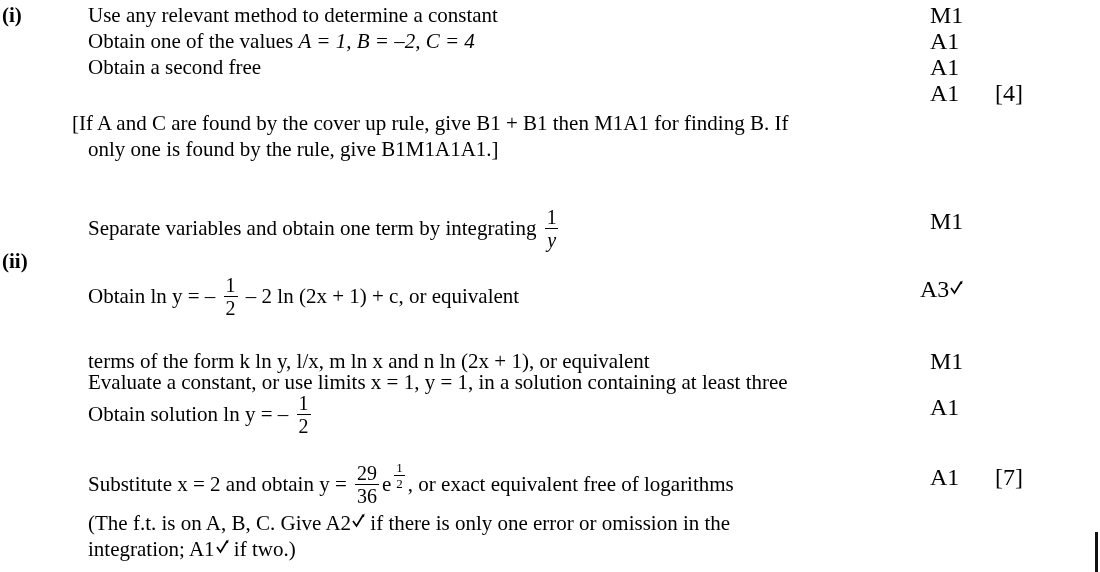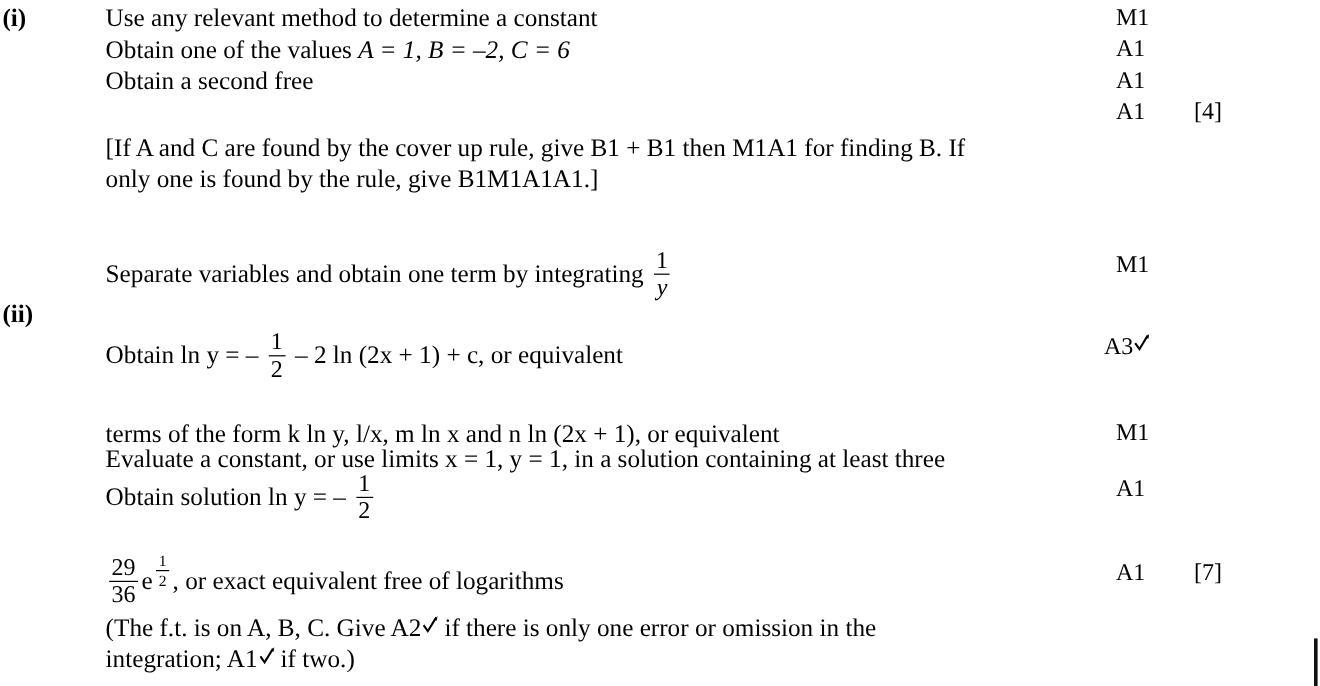--- a/index.html
+++ b/index.html
@@ -32,21 +32,21 @@
   .part-label {
     font-weight: bold;
     font-size: 21px;
   }
 
   .body-text {
     font-size: 21px;
   }
 
   .mark {
-    font-size: 20px;
+    font-size: 24px;
   }
 
   .it { font-style: italic; }
 
   
   .frac {
     display: inline-flex;
     flex-direction: column;
     align-items: center;
     justify-content: center;
@@ -108,31 +108,31 @@
 <body>
 
 <div class="page">
 
   <div class="row part-label" style="left:2px; top:2px;">(i)</div>
 
   <div class="row body-text" style="left:88px; top:2px;">Use any relevant method to determine a constant</div>
   <div class="row mark" style="left:930px; top:2px;">M1</div>
 
   <div class="row body-text" style="left:88px; top:28px;">
-    <span>Obtain one of the values </span><span class="it">A = 1, B = –2, C = 6</span>
+    <span>Obtain one of the values </span><span class="it">A = 1, B = –2, C = 4</span>
   </div>
   <div class="row mark" style="left:930px; top:28px;">A1</div>
 
   <div class="row body-text" style="left:88px; top:54px;">Obtain a second free</div>
   <div class="row mark" style="left:930px; top:54px;">A1</div>
 
   <div class="row mark" style="left:930px; top:80px;">A1</div>
   <div class="row mark" style="left:995px; top:80px;">[4]</div>
 
-  <div class="row body-text" style="left:88px; top:110px;">[If A and C are found by the cover up rule, give B1 + B1 then M1A1 for finding B. If</div>
+  <div class="row body-text" style="left:72px; top:110px;">[If A and C are found by the cover up rule, give B1 + B1 then M1A1 for finding B. If</div>
   <div class="row body-text" style="left:88px; top:136px;">only one is found by the rule, give B1M1A1A1.]</div>
 
   <div class="row part-label" style="left:2px; top:208px;margin-top:40px;">(ii)</div>
 
   <div class="row body-text" style="left:88px; top:208px;">
     <span>Separate variables and obtain one term by integrating</span>
     <span class="frac">
       <span class="num">1</span>
       <span class="den it">y</span>
     </span>
@@ -161,20 +161,21 @@
   <div class="row body-text" style="left:88px; top:394px;">
     <span>Obtain solution ln y = –</span>
     <span class="frac">
       <span class="num">1</span>
       <span class="den">2</span>
     </span>
   </div>
   <div class="row mark" style="left:930px; top:394px;">A1</div>
 
   <div class="row body-text" style="left:88px; top:464px;">
+    <span>Substitute x = 2 and obtain  y =</span>
     <span class="frac">
       <span class="num">29</span>
       <span class="den">36</span>
     </span><span>e</span><span class="supfrac"><span class="frac small">
           <span class="num">1</span>
           <span class="den">2</span>
         </span></span><span>, or exact equivalent free of logarithms</span>
   </div>
   <div class="row mark" style="left:930px; top:464px;">A1</div>
   <div class="row mark" style="left:995px; top:464px;">[7]</div>

